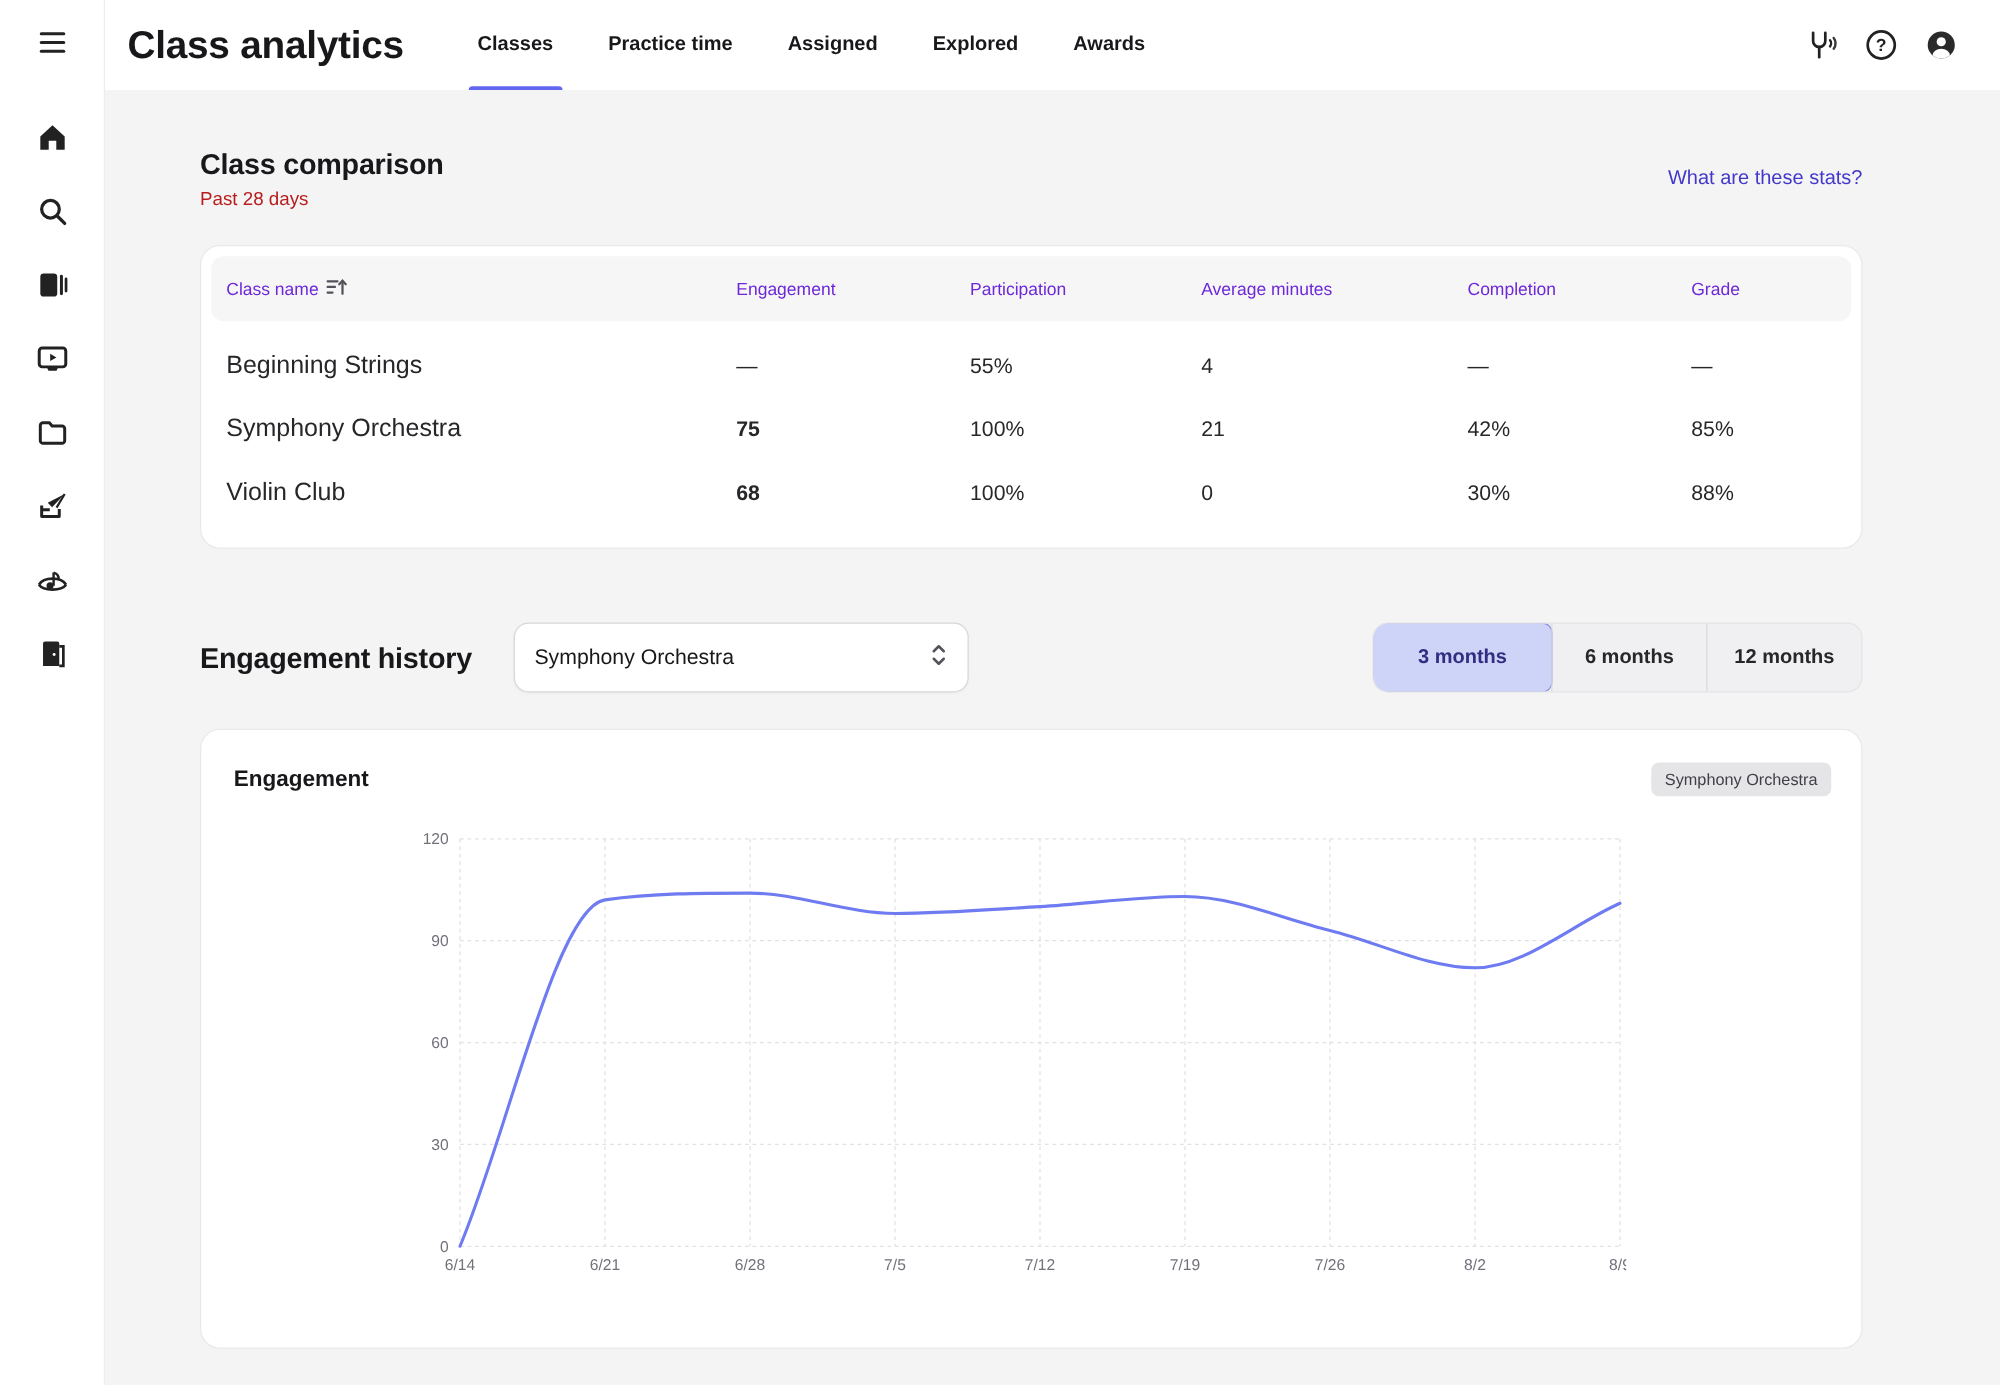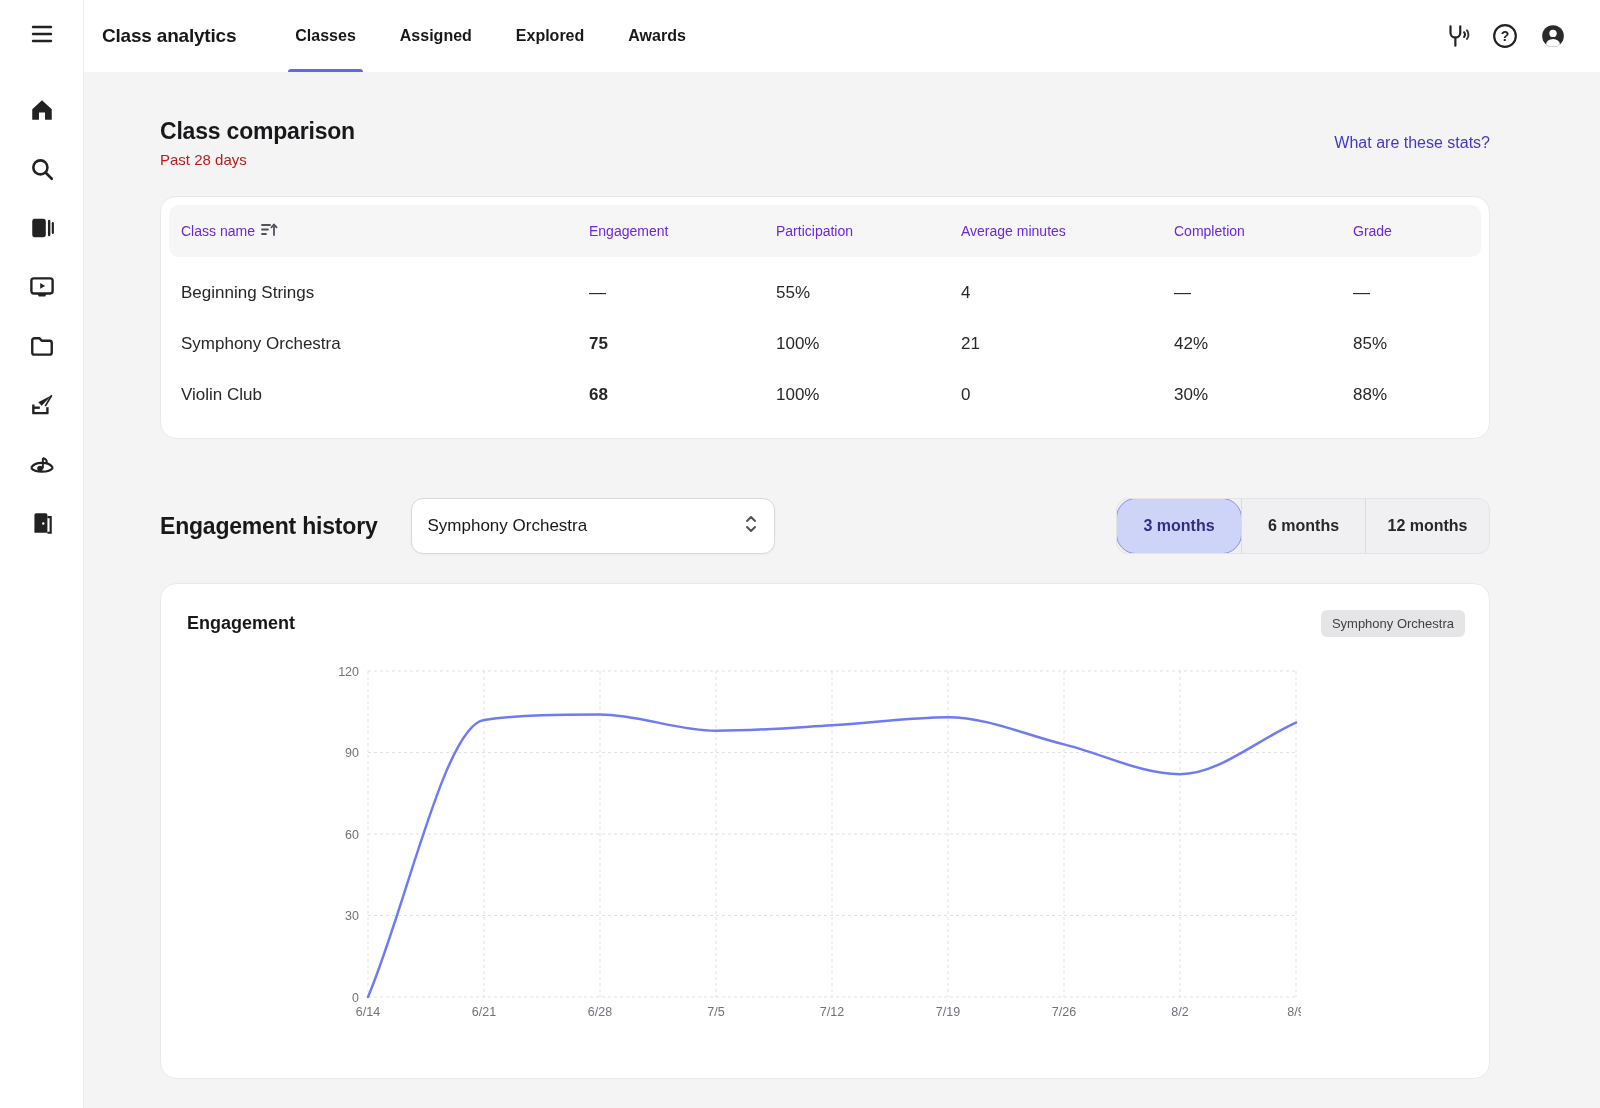--- a/index.html
+++ b/index.html
@@ -20,21 +20,21 @@
   .rail .hamburger { height:72px; display:flex; align-items:center; justify-content:center; width:100%; cursor:pointer; }
   .rail-items { margin-top:27px; display:flex; flex-direction:column; gap:33px; align-items:center; }
   .rail-item { width:26px; height:26px; display:flex; align-items:center; justify-content:center; cursor:pointer; }
   .rail-item svg { width:26px; height:26px; }
   
   .col { flex:1; display:flex; flex-direction:column; }
   .topbar {
     height:72px; background:#ffffff; display:flex; align-items:center;
     padding:0 34px 0 18px; flex:0 0 72px;
   }
-  .app-title { font-size:19px; font-weight:700; letter-spacing:-0.2px; }
+  .app-title { font-size:31px; font-weight:700; letter-spacing:-0.2px; }
   .tabs { display:flex; margin-left:37px; height:72px; }
   .tab {
     font-size:16px; font-weight:600; color:#18181b;
     padding:11px 7px; margin:0 15px; display:flex; align-items:center;
     position:relative; cursor:pointer; white-space:nowrap;
   }
   .tab.active::after {
     content:""; position:absolute; left:0; right:0; bottom:0;
     height:3px; background:#6366f1; border-radius:3px 3px 0 0;
   }
@@ -57,21 +57,21 @@
     align-items:center; padding-left:12px;
   }
   .thead {
     height:52px; background:#f6f6f7; border-radius:10px;
     font-size:14px; color:#6d28d9; font-weight:500;
   }
   .th { display:flex; align-items:center; gap:6px; }
   .th.sortable { cursor:pointer; }
   .tbody .trow { height:51px; font-size:17px; }
   .tbody { padding-top:10px; }
-  .cell-name { font-size:17px; }
+  .cell-name { font-size:20px; }
   .cell { color:#27272a; }
   .cell.strong { font-weight:700; }
   
   .eng-row { margin-top:59px; display:flex; align-items:center; }
   .eng-title { font-size:23px; font-weight:700; letter-spacing:-0.2px; }
   .select {
     margin-left:33px; width:364px; height:56px; background:#fff;
     border:1px solid #d8d8dc; border-radius:12px;
     display:flex; align-items:center; padding:0 16px;
     font-size:17px; cursor:pointer; box-shadow:0 1px 2px rgba(0,0,0,0.03);
@@ -81,22 +81,22 @@
     margin-left:auto; display:flex; height:56px; border-radius:12px;
     background:#f0f0f2; border:1px solid #e4e4e7; overflow:hidden;
   }
   .seg {
     width:124px; display:flex; align-items:center; justify-content:center;
     font-size:16px; font-weight:600; color:#27272a; cursor:pointer;
   }
   .seg + .seg { border-left:1px solid #d9d9de; }
   .seg.active {
     background:#ced3f8; color:#312e81;
-    border:1px solid #8b90e0; border-radius:20px; margin:-1px;
-    width:126px;
+    border:1px solid #8b90e0; border-radius:8px; margin:-1px;
+    width:144px;
   }
   
   .chart-card { margin-top:29px; height:496px; position:relative; }
   .chart-head { display:flex; align-items:center; padding:26px 24px 0 26px; }
   .chart-title { font-size:18px; font-weight:700; }
   .chart-badge {
     margin-left:auto; background:#e5e5e7; color:#3f3f46;
     font-size:13px; border-radius:6px; padding:6px 11px;
   }
   .chart-wrap { position:absolute; left:165px; top:75px; }
@@ -177,20 +177,21 @@
     </div>
   </div>
 </aside>
 
 <div class="col">
 
   <header class="topbar">
     <div class="app-title">Class analytics</div>
     <nav class="tabs">
       <div class="tab active">Classes</div>
+      <div class="tab">Practice time</div>
       <div class="tab">Assigned</div>
       <div class="tab">Explored</div>
       <div class="tab">Awards</div>
     </nav>
     <div class="topbar-icons">
       <div class="tb-icon">
         <svg viewBox="0 0 24 24" fill="none" stroke="#222" stroke-width="2" stroke-linecap="round">
             <path d="M6 3v6a4.5 4.5 0 0 0 9 0V3"></path>
             <line x1="10.5" y1="13.4" x2="10.5" y2="21"></line>
             <path d="M18.5 8.5c1 1.2 1 3.3 0 4.5" stroke-width="1.8"></path>

